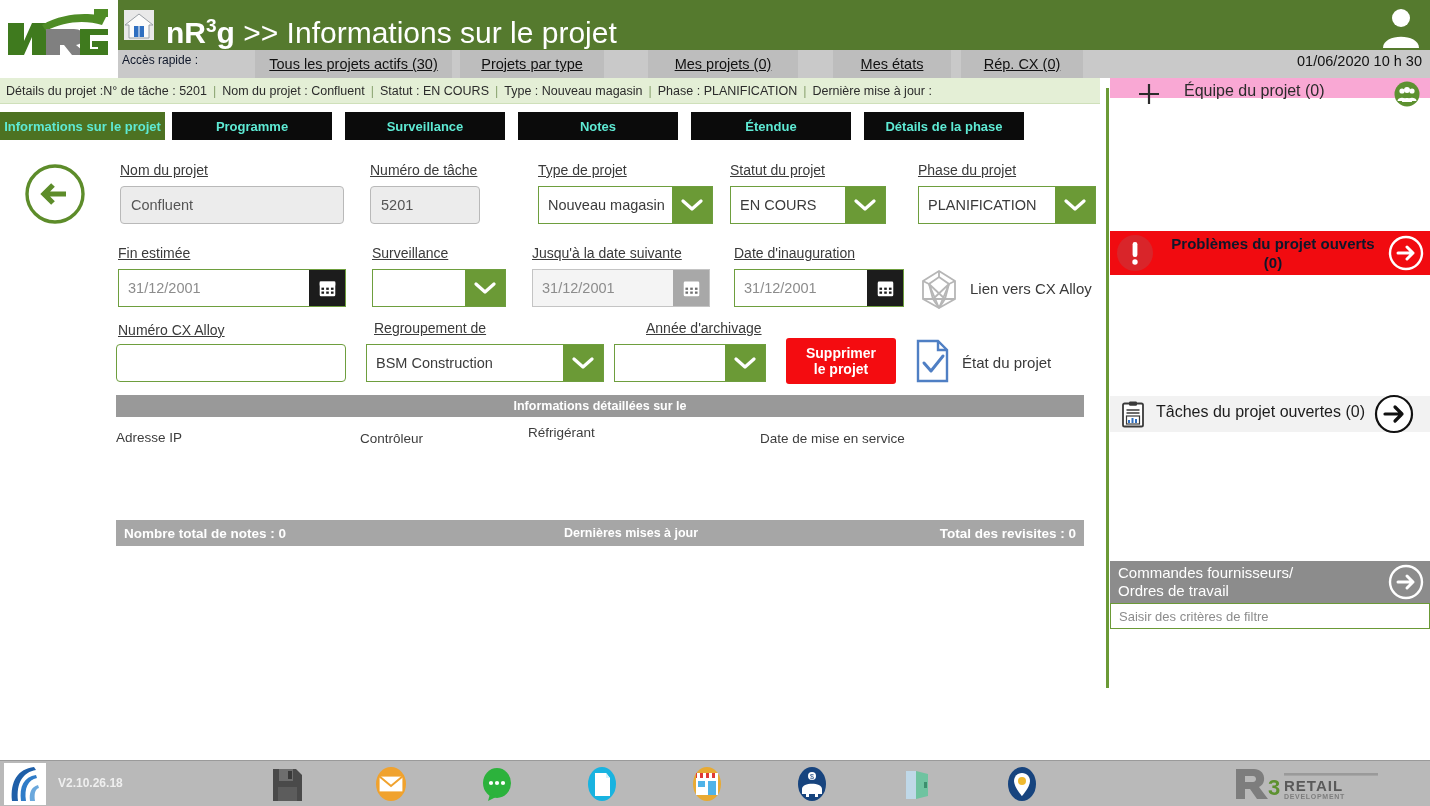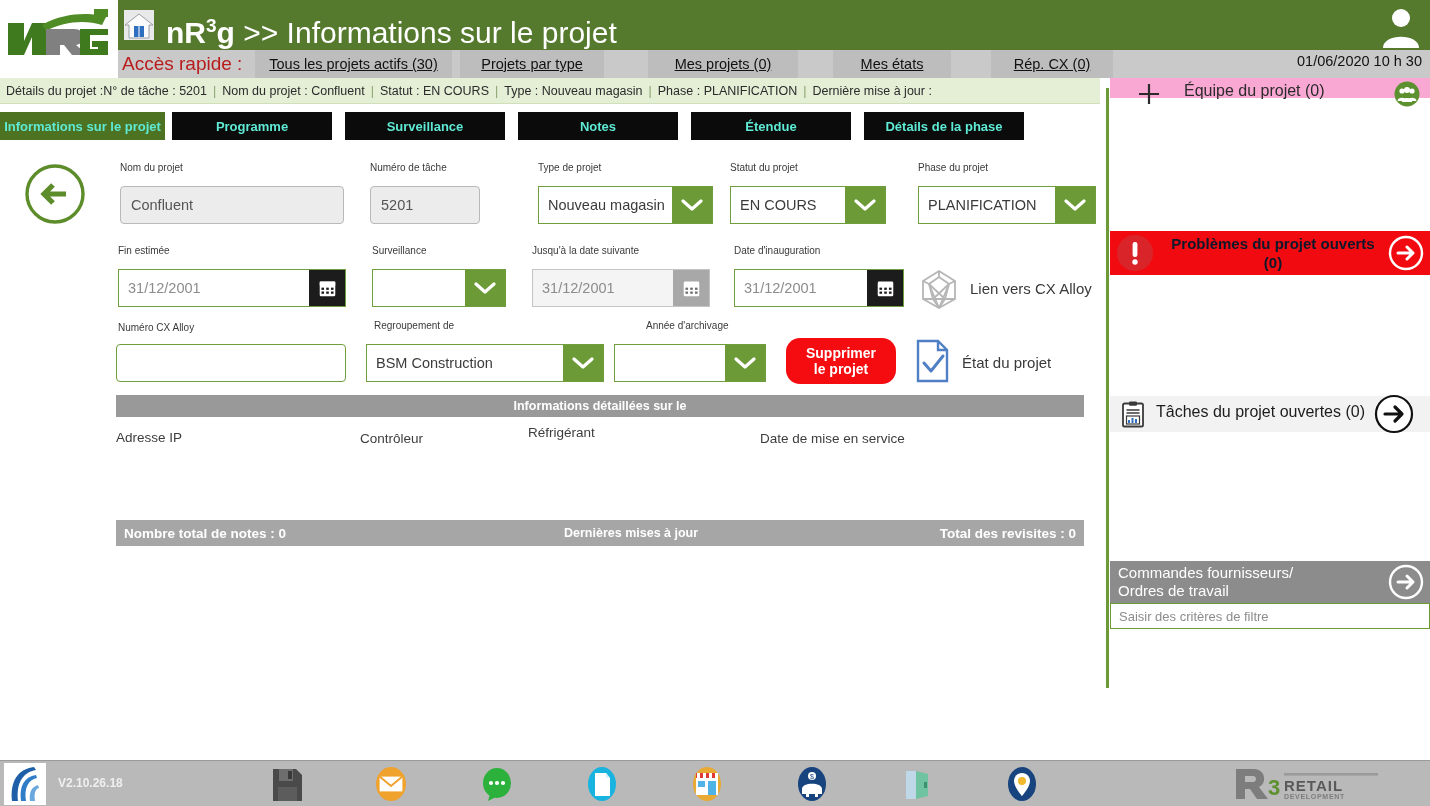--- a/index.html
+++ b/index.html
@@ -42,21 +42,21 @@
     position:absolute; right:4px; top:3px; width:50px; height:45px;
     display:flex; align-items:flex-end; justify-content:center;
   }
 
   
   .quick-bar {
     position:absolute; left:118px; top:50px; width:1312px; height:28px;
     background:#c9c9c9;
   }
   .quick-label {
-    position:absolute; left:4px; top:3px; font-size:19px; color:#b91c1c; white-space:nowrap;
+    position:absolute; left:4px; top:3px; font-size:12px; color:#0f172a; white-space:nowrap;
   }
   .qa-item {
     position:absolute; top:0; height:28px; background:#bdbdbd;
     display:flex; align-items:center; justify-content:center;
     font-size:14.5px; color:#111;
   }
   .qa-item span { text-decoration: underline; white-space:nowrap;}
   .qa-datetime {
     position:absolute; right:8px; top:3px; font-size:14.5px; color:#111; white-space:nowrap;
   }
@@ -78,21 +78,21 @@
     white-space:nowrap;
   }
   .tab.active { background:#4d7222; }
 
   
   .main-area { position:absolute; left:0; top:140px; width:1100px; height:615px; background:#fff; }
 
   .back-btn { position:absolute; left:24px; top:23px; width:62px; height:62px; }
 
   .field-label {
-    position:absolute; font-size:10px; color:#3a3a3a; white-space:nowrap;
+    position:absolute; font-size:14px; color:#3a3a3a; white-space:nowrap;text-decoration:underline;
   }
   .txt-input {
     position:absolute; height:38px; border:1.6px solid #6e9e3e; border-radius:4px;
     background:#fff; display:flex; align-items:center; padding-left:10px;
     font-size:14.5px; color:#444;
   }
   .txt-input.readonly { background:#ececec; border:1.6px solid #b9b9b9; color:#555; }
 
   .sel {
     position:absolute; height:38px; border:1.6px solid #6e9e3e; background:#fff;
@@ -115,21 +115,21 @@
   .datefield .dval {
     flex:1; display:flex; align-items:center; padding-left:9px;
     font-size:14.5px; color:#8c8c8c; white-space:nowrap;
   }
   .datefield .cal {
     width:36px; background:#1c1c1c; display:flex; align-items:center; justify-content:center;
   }
   .datefield.dim .cal { background:#a8a8a8; }
 
   .del-btn {
-    position:absolute; background:#f40c10; border-radius:14px; color:#fff;
+    position:absolute; background:#f40c10; border-radius:3px; color:#fff;
     font-size:14px; font-weight:bold; line-height:16px; text-align:center;
     display:flex; flex-direction:column; align-items:center; justify-content:center;
   }
 
   .icon-row-label { position:absolute; font-size:15px; color:#3a3a3a; white-space:nowrap; }
 
   .section-bar {
     position:absolute; background:#999999; color:#fff; font-size:12.5px; font-weight:bold;
     display:flex; align-items:center; justify-content:center; white-space:nowrap;
   }
@@ -248,21 +248,21 @@
       </div>
     <div class="qa-item" style="left:342px;width:144px;">
         <span>Projets par type</span>
       </div>
     <div class="qa-item" style="left:530px;width:150px;">
         <span>Mes projets (0)</span>
       </div>
     <div class="qa-item" style="left:715px;width:118px;">
         <span>Mes états</span>
       </div>
-    <div class="qa-item" style="left:873px;width:122px;">
+    <div class="qa-item" style="left:843px;width:122px;">
         <span>Rép. CX (0)</span>
       </div>
     <div class="qa-datetime">01/06/2020   10 h 30</div>
   </div>
 
   <div class="details-strip">
     <span>Détails du projet :</span>
     <span>N° de tâche : 5201</span>
     <span class="sep">|</span>
     <span>Nom du projet : Confluent</span>

